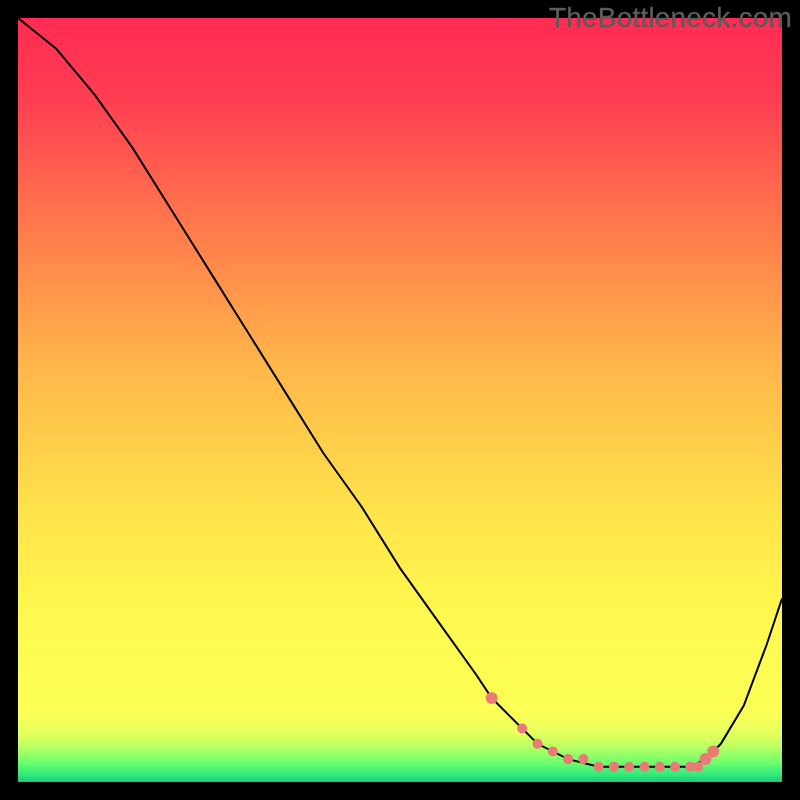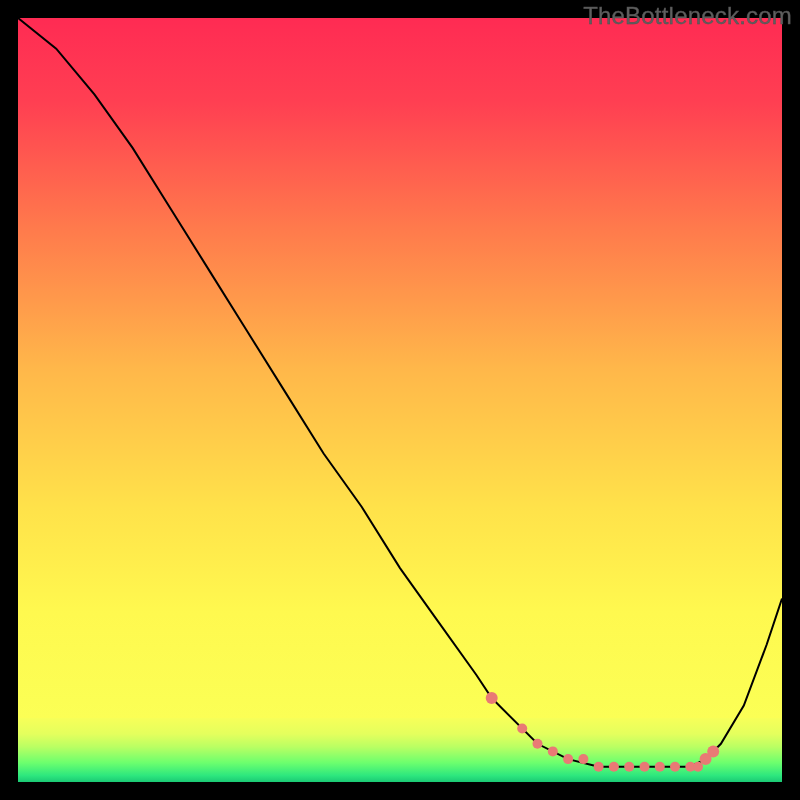--- a/index.html
+++ b/index.html
@@ -23,21 +23,21 @@
     top: 18px;
     width: 764px;
     height: 764px;
     overflow: hidden;
   }
   .watermark {
     position: absolute;
     top: 2px;
     right: 8px;
     color: #5f5f5f;
-    font-size: 24px;
+    font-size: 28px;
     letter-spacing: 0.2px;
     font-weight: 500;
     z-index: 30;
     -webkit-text-stroke: 0.4px #4f4f4f;
   }
   svg {
     display: block;
   }
   .curve {
     fill: none;

